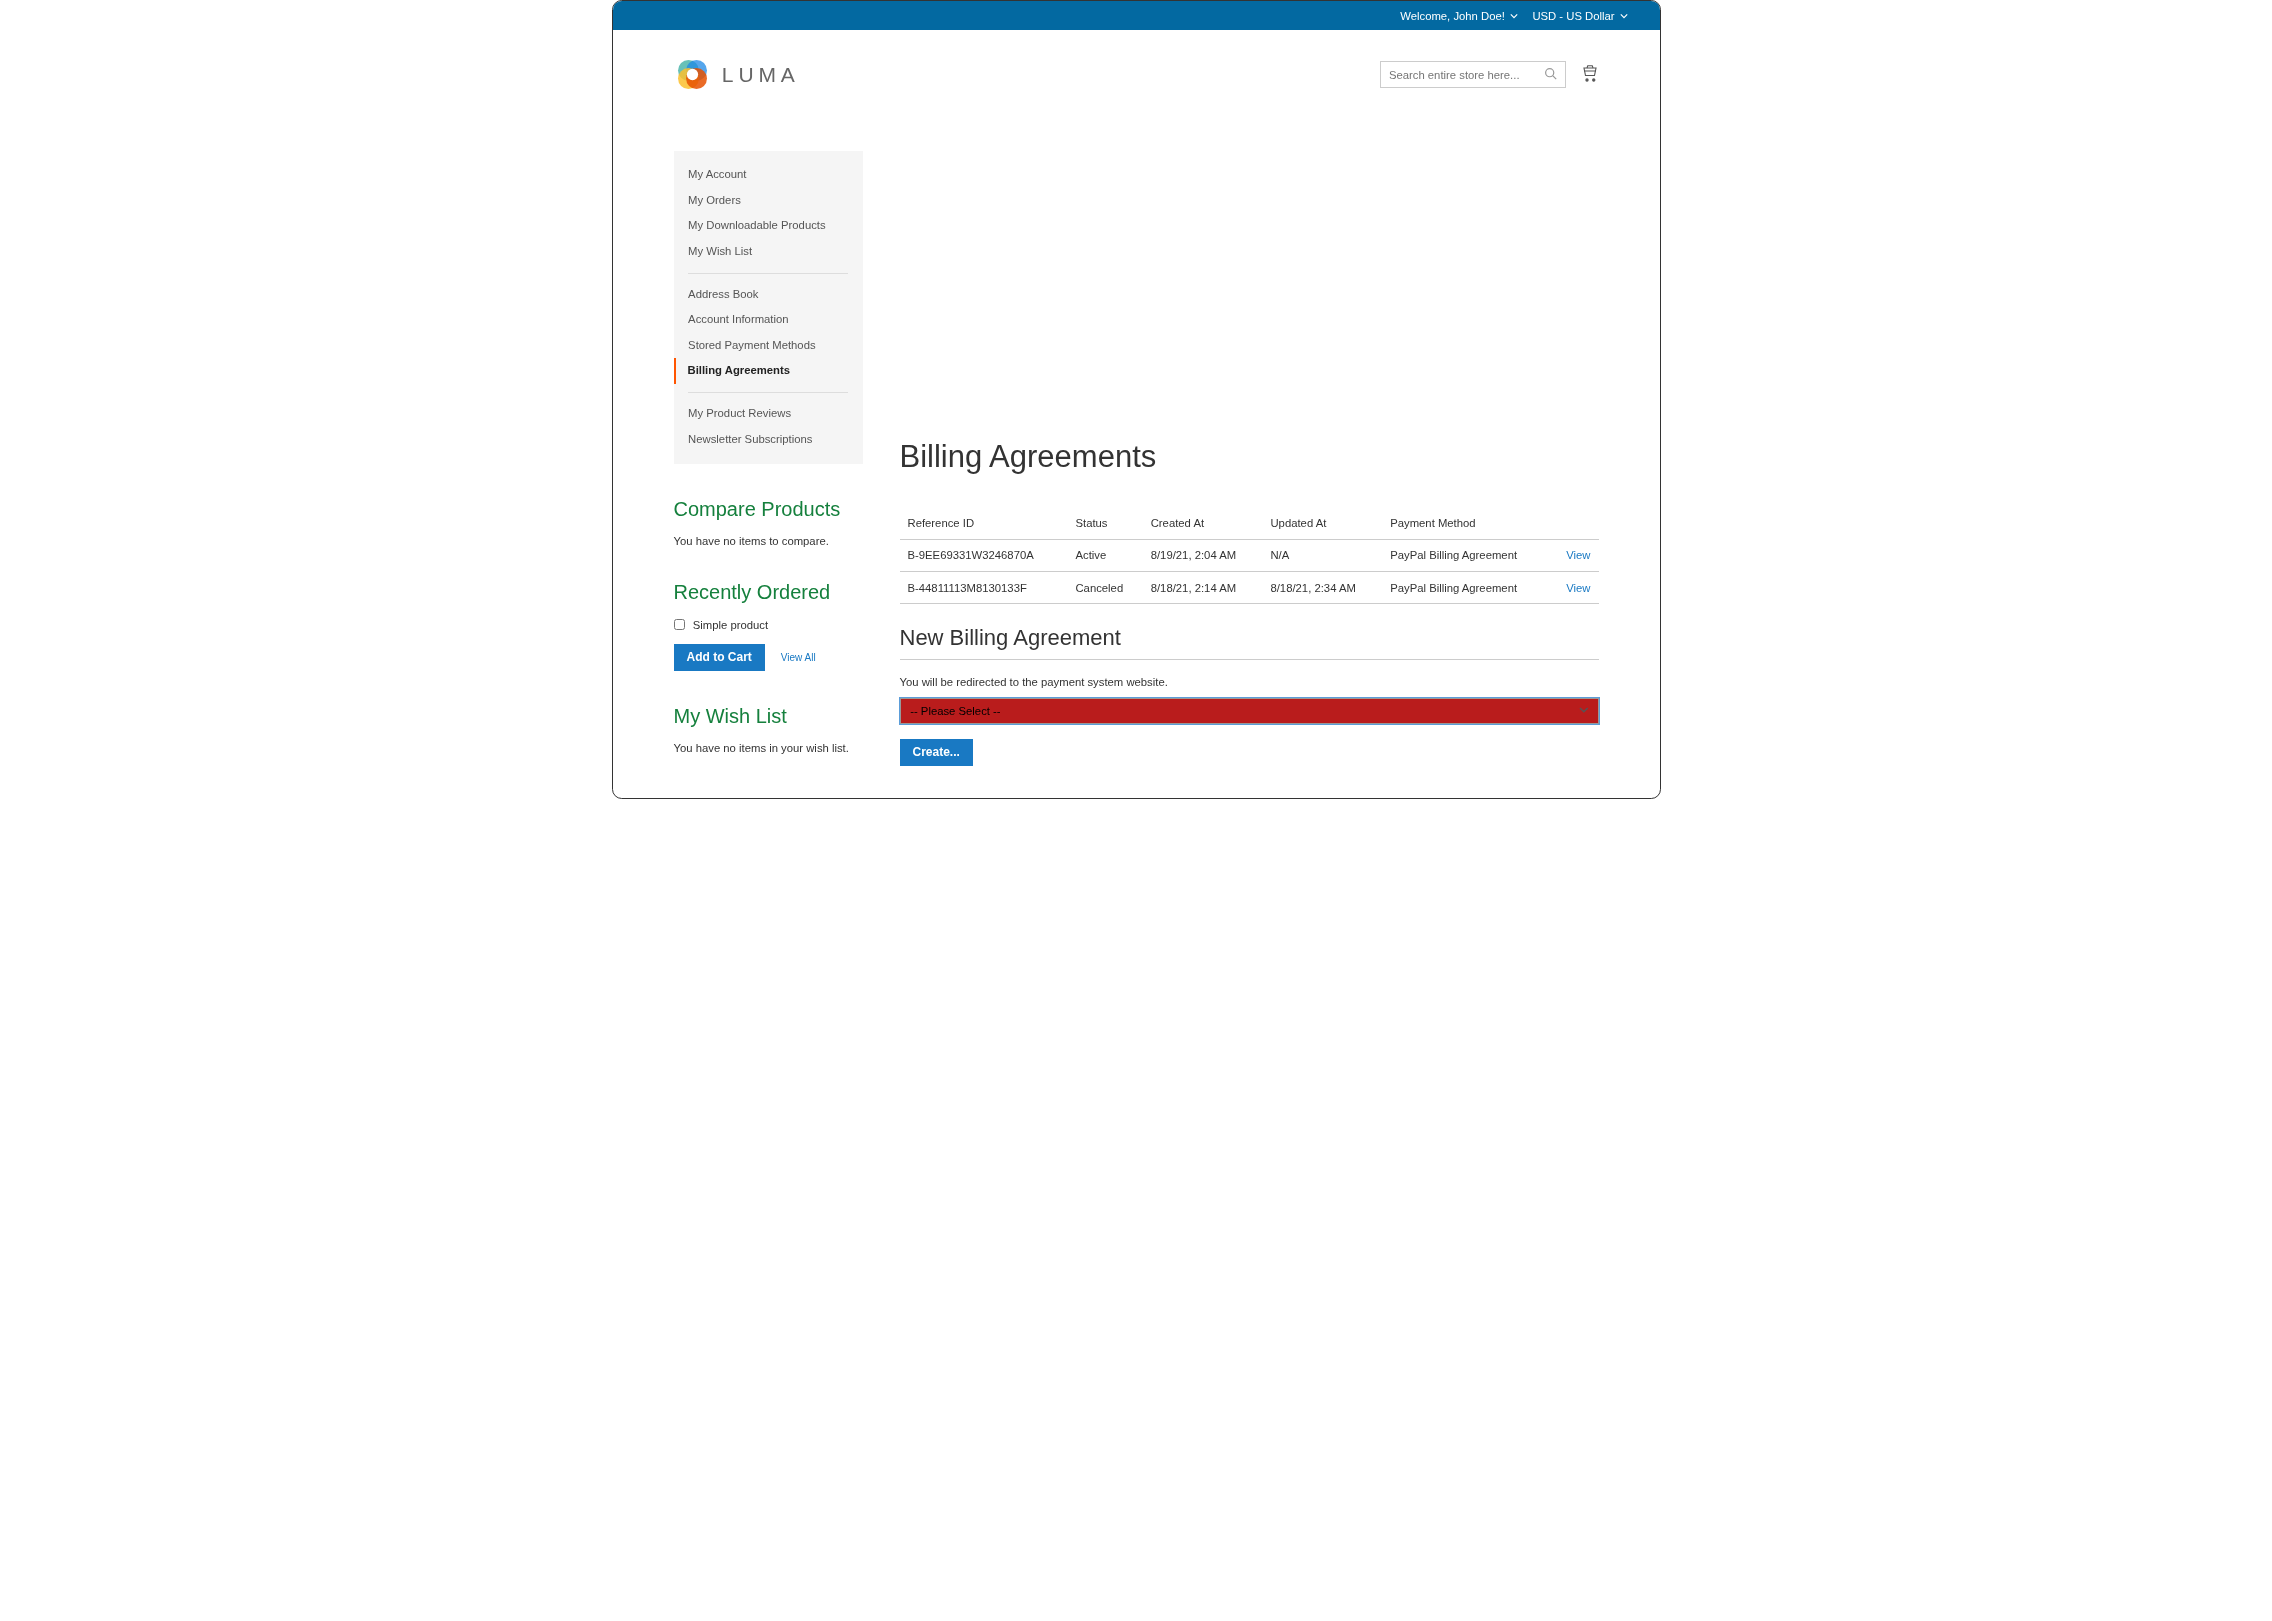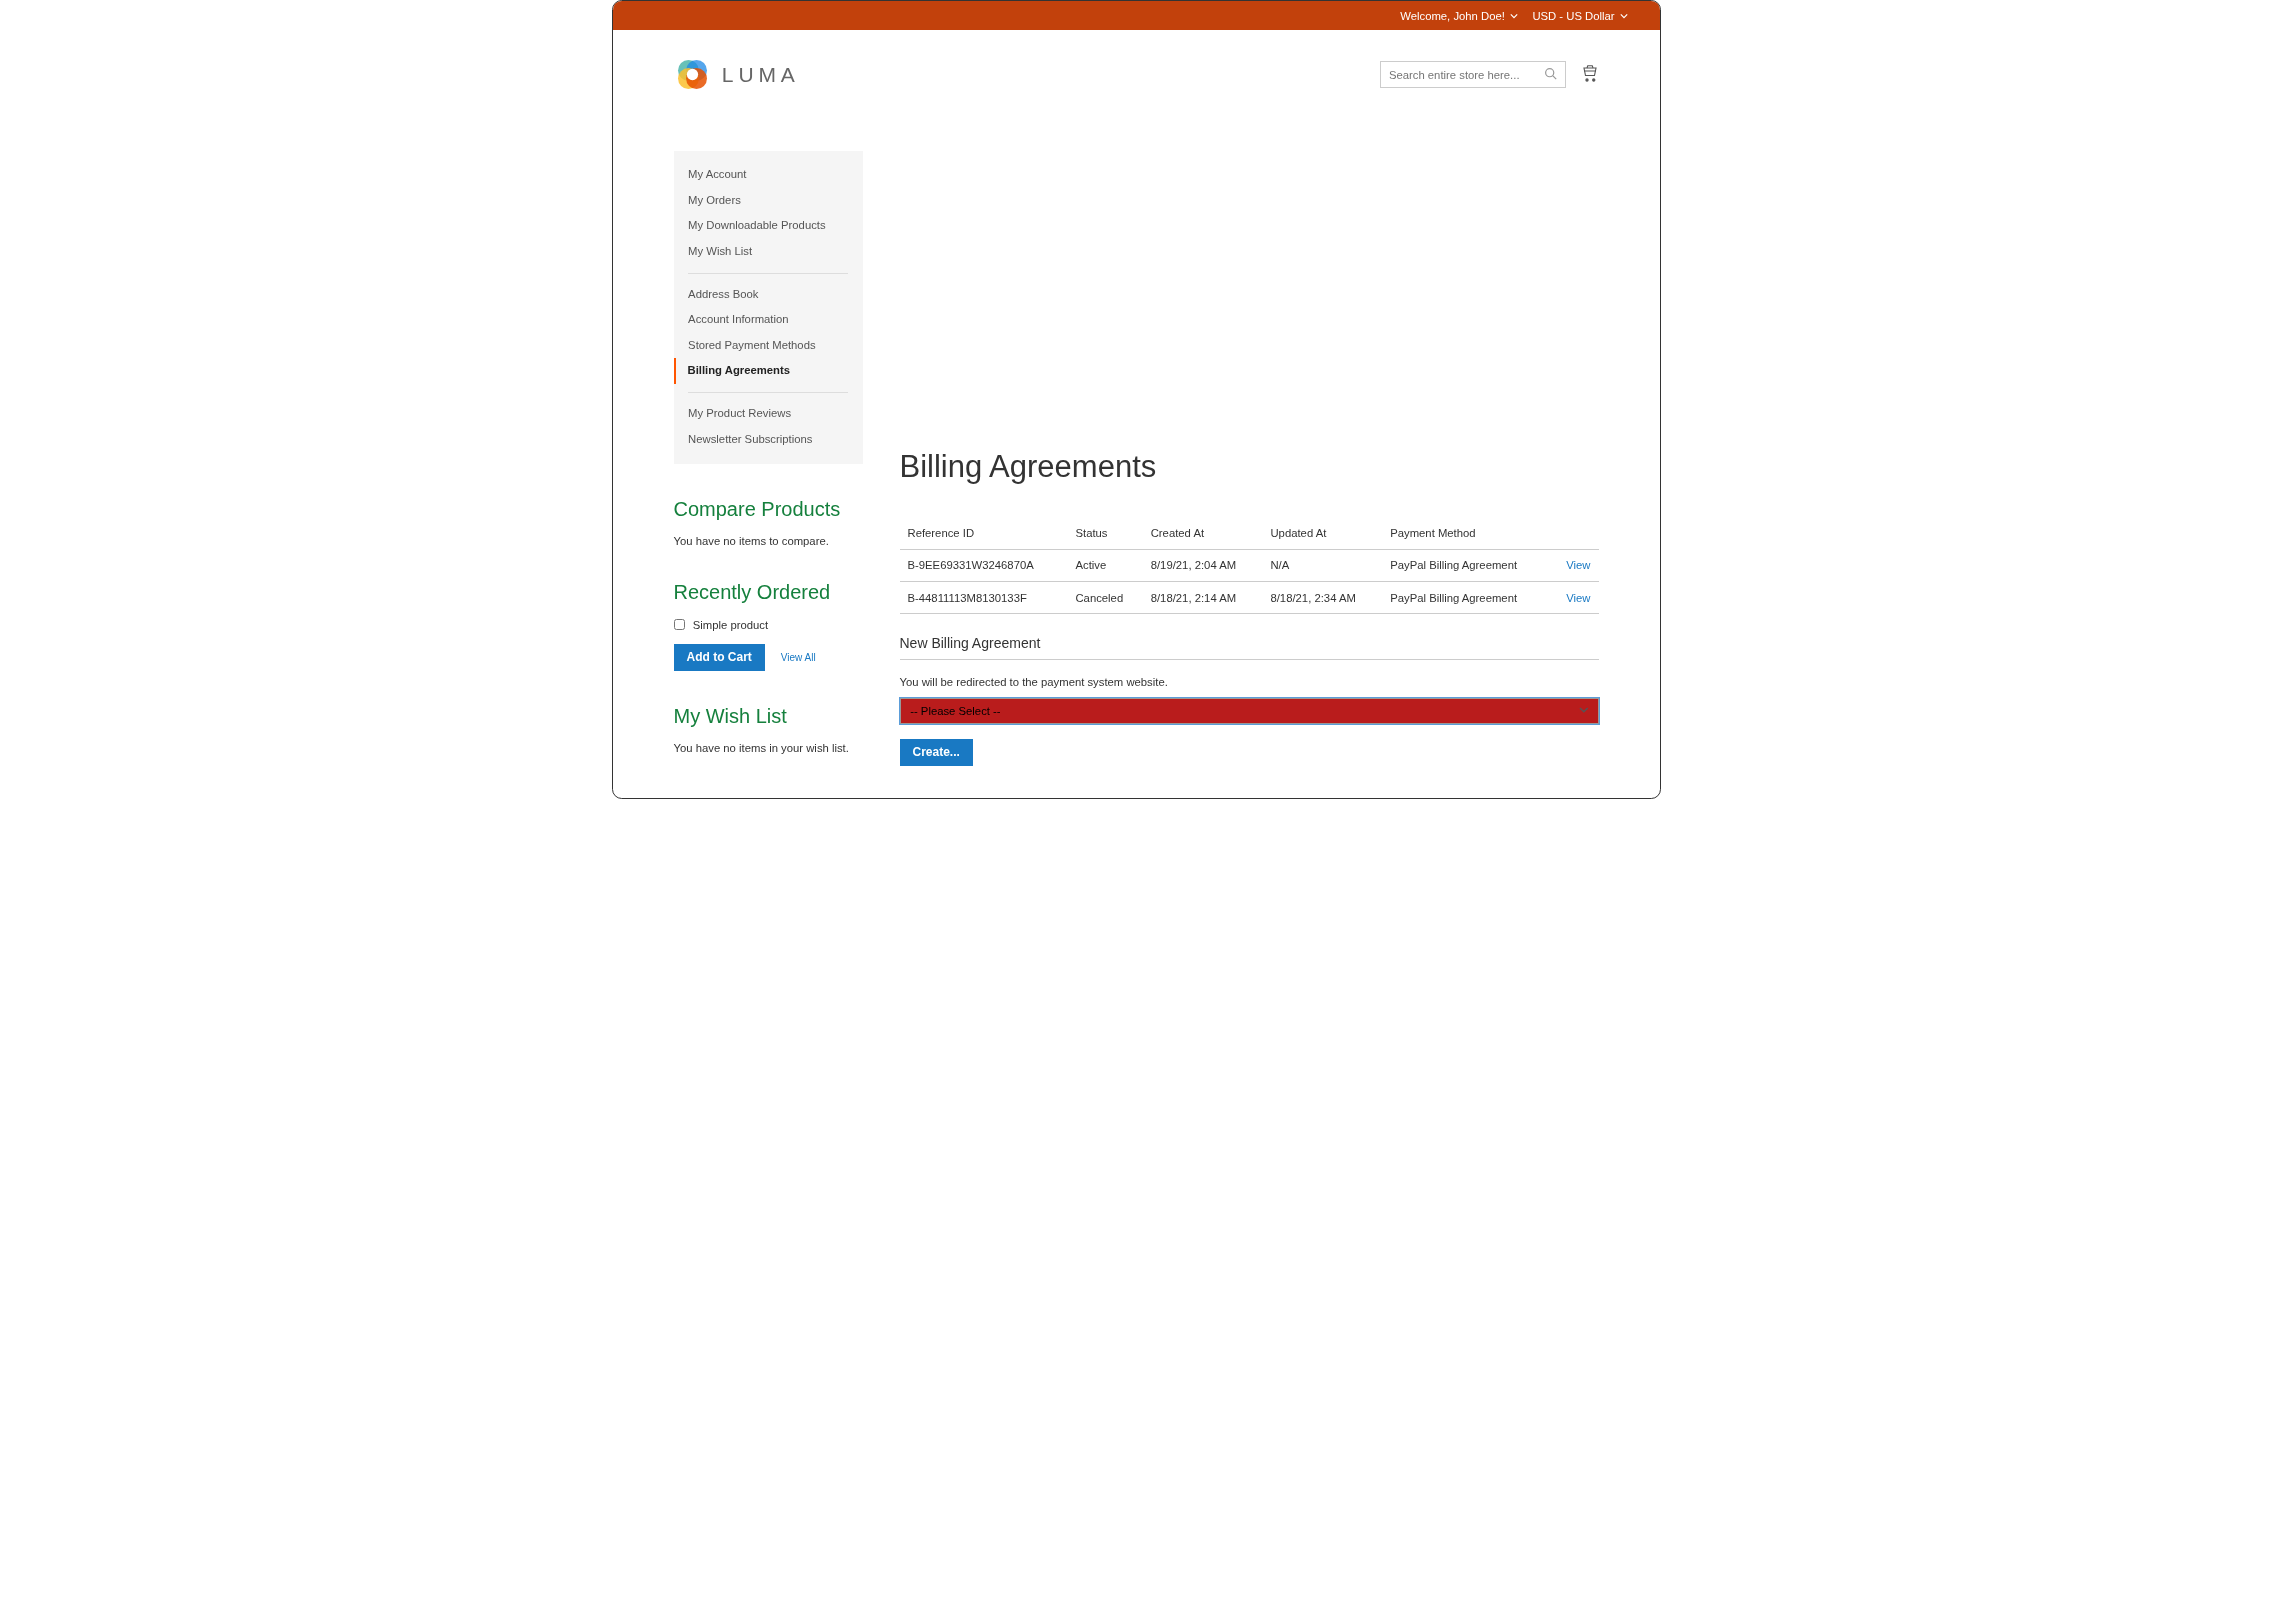--- a/index.html
+++ b/index.html
@@ -10,21 +10,21 @@
     font-size: 11.3px;
   }
   .frame {
     border: 0.8px solid #333;
     border-radius: 9.7px;
     overflow: hidden;
     width: 1049px;
     margin: 0 auto;
   }
   .topbar {
-    background: #c2410c;
+    background: #0369a1;
     color: #fff;
     height: 29px;
     display: flex;
     justify-content: flex-end;
     align-items: center;
     padding: 0 32px;
     gap: 14.6px;
     font-size: 11.3px;
   }
   .topbar-item { display: flex; align-items: center; gap: 4.9px; cursor: pointer; }
@@ -130,21 +130,21 @@
   }
   table.agreements td {
     padding: 9.7px 8px;
     border-bottom:0.8px solid #ccc;
     color:#333;
   }
   table.agreements td.view { text-align:right; }
   table.agreements td.view a { color:#1979c3; text-decoration:none; }
 
   .section-title {
-    font-size: 14px;
+    font-size: 22px;
     font-weight:300;
     color:#333;
     margin-top: 21px;
     padding-bottom: 8px;
     border-bottom:0.8px solid #ccc;
     margin-bottom: 16px;
   }
   .redirect-note { font-size:11.3px; color:#333; margin-bottom:9.7px; }
   .select-wrap {
     position:relative;

